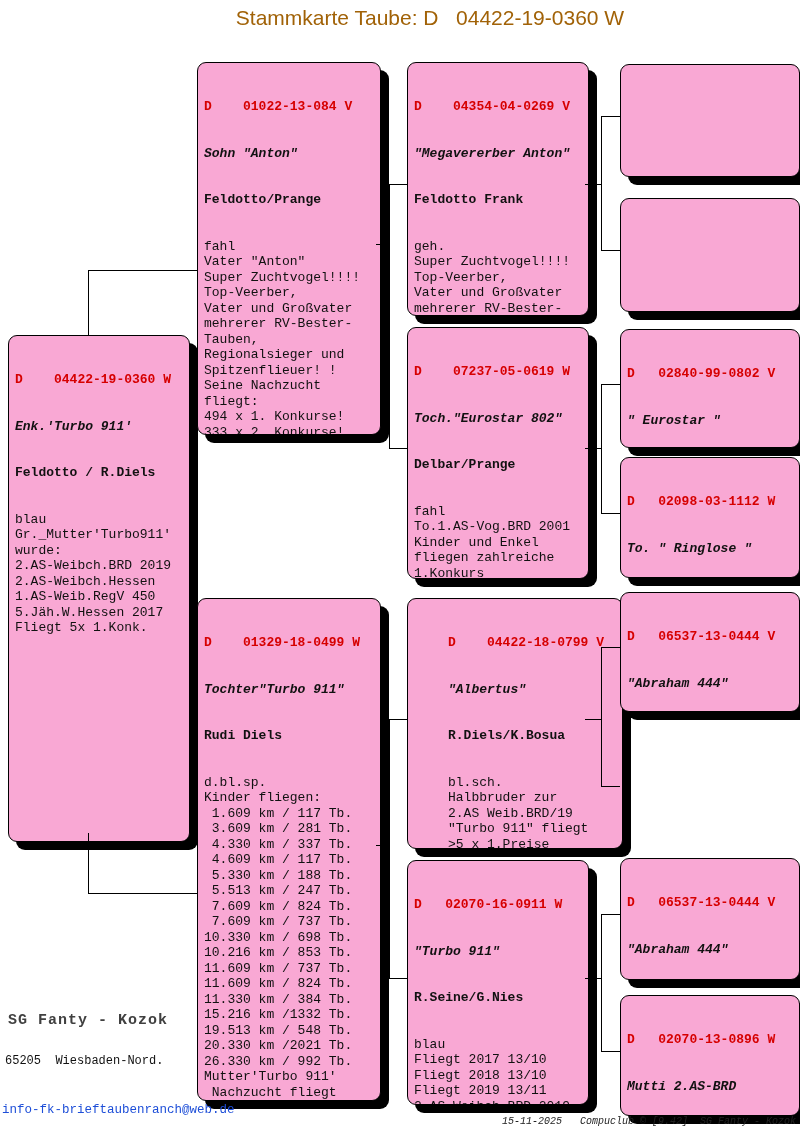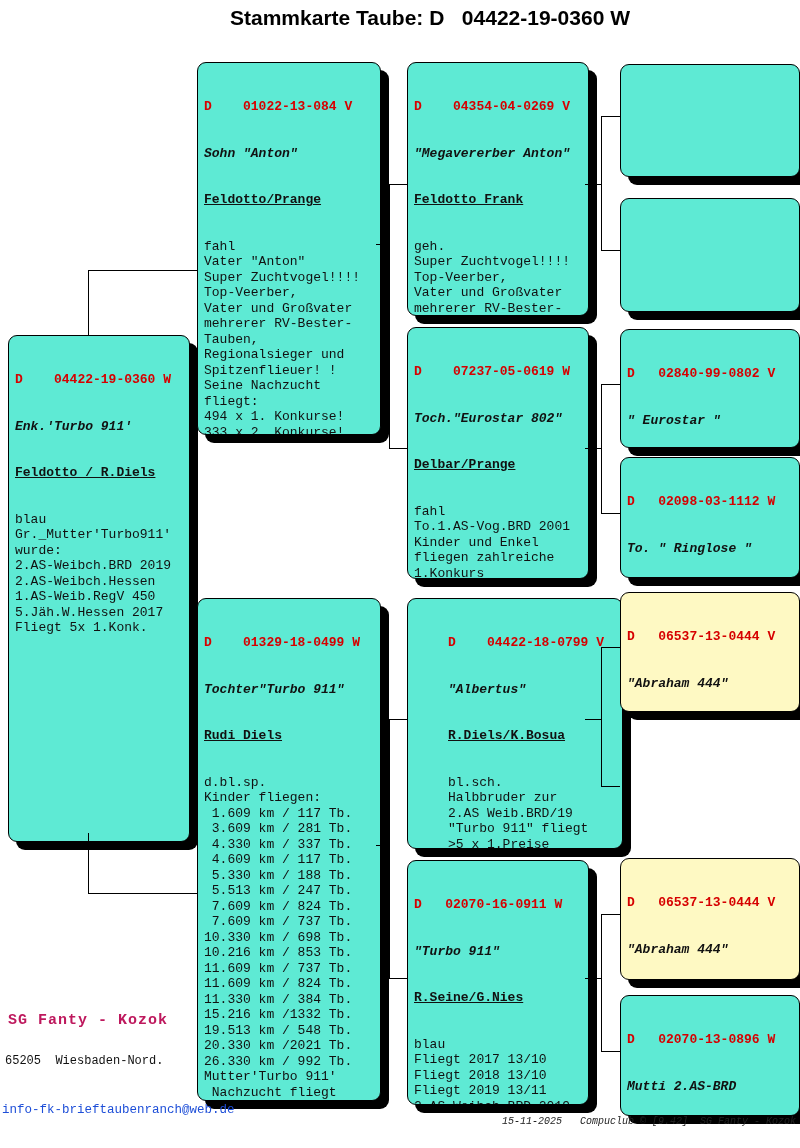--- a/index.html
+++ b/index.html
@@ -1,30 +1,30 @@
 <!DOCTYPE html>
 <html><head>
 <meta charset="utf-8">
 <style>
   html,body{margin:0;padding:0;background:#ffffff;}
   .page{position:relative;width:800px;height:1148px;background:#ffffff;overflow:hidden;
         font-family:"Liberation Mono","DejaVu Sans Mono",monospace;}
   .title{position:absolute;left:60px;top:6px;width:740px;text-align:center;
          font-family:"Liberation Sans","DejaVu Sans",sans-serif;
-         font-size:21px;color:#000000;white-space:pre;font-weight:bold;}
-  .pbox{position:absolute;background:#5eead4;border:1.5px solid #000;border-radius:9px;
+         font-size:21px;color:#a16207;white-space:pre;}
+  .pbox{position:absolute;background:#f9a8d4;border:1.5px solid #000;border-radius:9px;
         box-shadow:8px 8px 0 #000;padding:5px 4px 2px 6px;overflow:hidden;
         font-size:13px;line-height:15.5px;white-space:pre;color:#111;}
-  .pbox.pink{background:#fef9c3;}
+  .pbox.pink{background:#f9a8d4;}
   .pbox .ring{color:#d60000;font-weight:bold;}
   .pbox .name{font-weight:bold;font-style:italic;}
-  .pbox .breeder{font-weight:bold;text-decoration:underline;}
+  .pbox .breeder{font-weight:bold;}
   .cline{position:absolute;background:#000;}
   .owner-name{position:absolute;left:8px;top:1012px;font-size:15px;font-weight:bold;
-              letter-spacing:1px;white-space:pre;color:#be185d;}
+              letter-spacing:1px;white-space:pre;color:#404040;}
   .owner-address{position:absolute;left:5px;top:1054px;font-size:12px;white-space:pre;color:#111;}
   .owner-email{position:absolute;left:2px;top:1103px;font-size:12.5px;white-space:pre;color:#1d4ed8;}
   .footer{position:absolute;right:4px;top:1116px;font-size:10px;font-style:italic;
           white-space:pre;color:#222;}
 </style>
 </head>
 <body>
 
 <div class="page">
 

